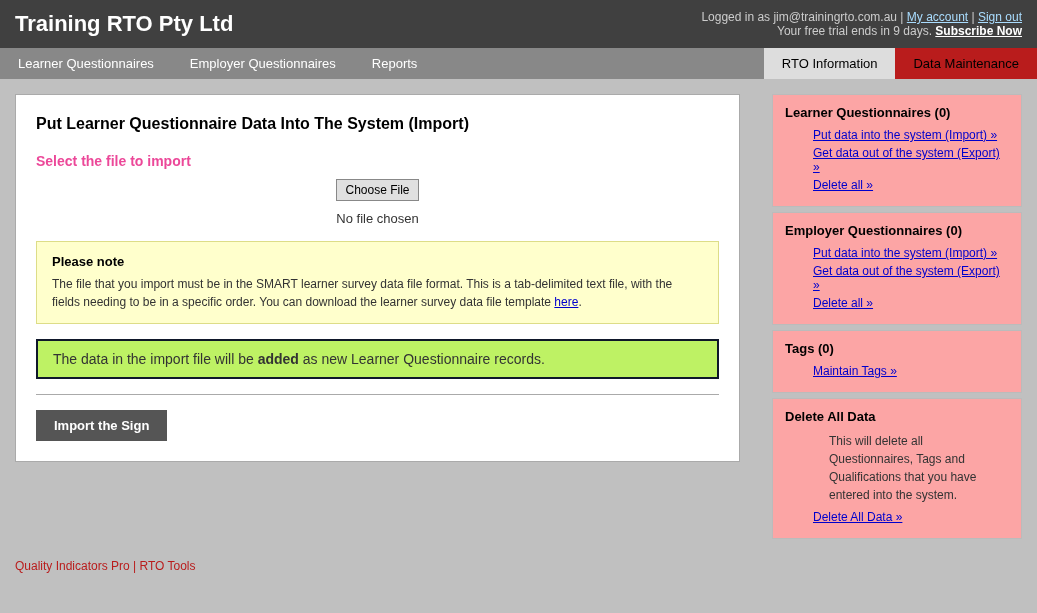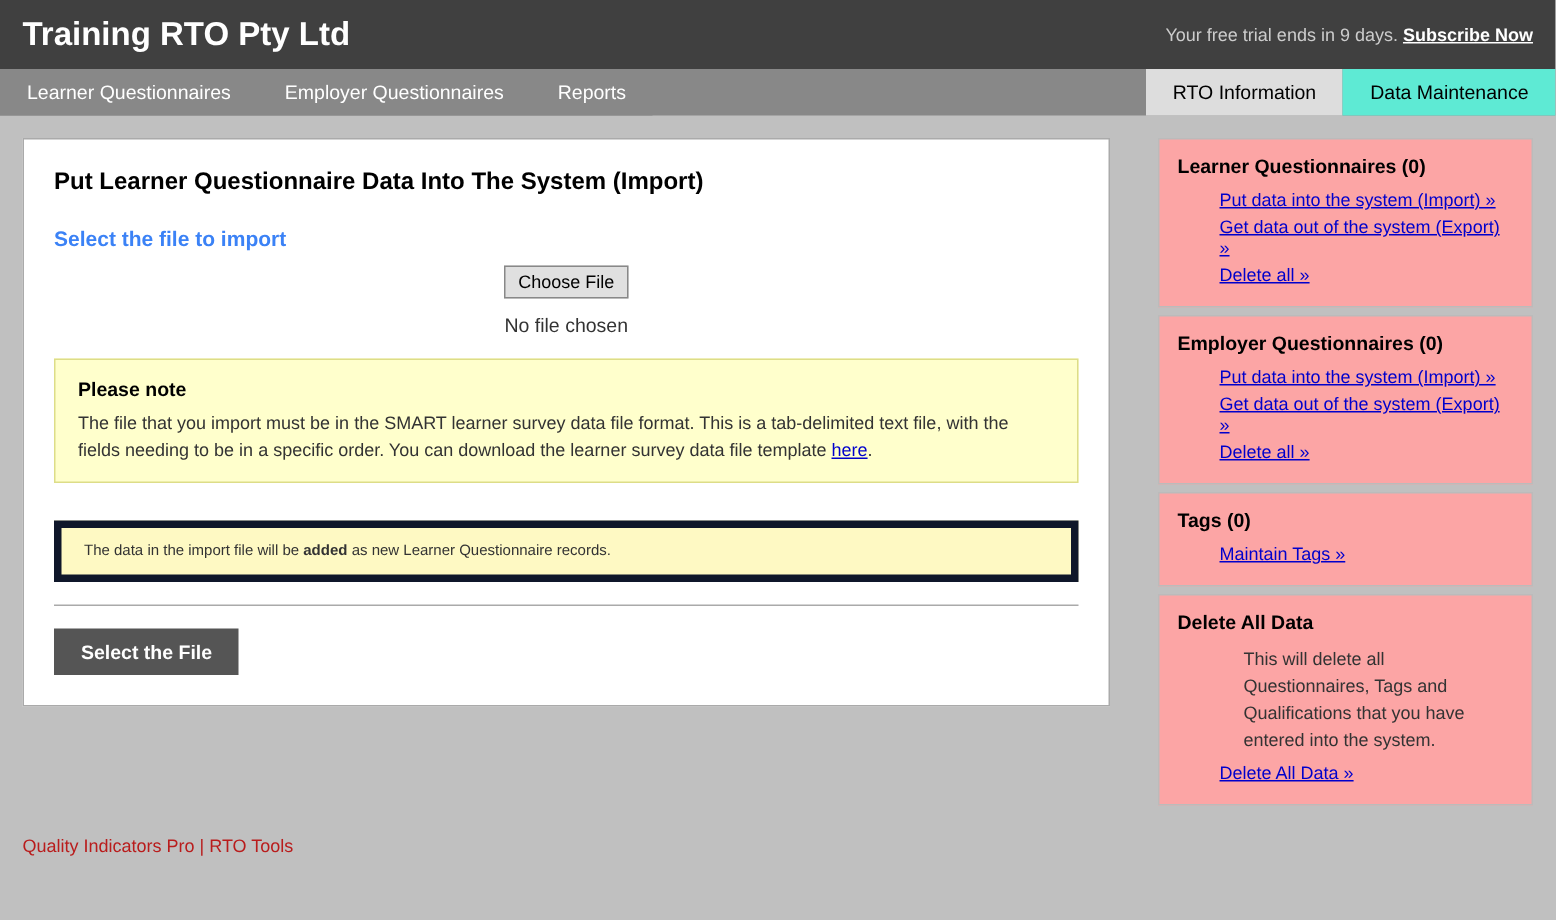--- a/index.html
+++ b/index.html
@@ -56,21 +56,21 @@
       border: none;
       text-decoration: none;
       display: flex;
       align-items: center;
     }
     .nav-tab.active-right {
       background: #dddddd;
       color: #000000;
     }
     .nav-tab.active-data {
-      background: #5eead4;
+      background: #b91c1c;
       color: #000000;
       font-weight: normal;
     }
 
     
     #content-wrapper {
       display: flex;
       padding: 15px;
       gap: 32px;
       align-items: flex-start;
@@ -87,21 +87,21 @@
       font-size: 16px;
       font-weight: bold;
       margin-bottom: 20px;
       color: #000000;
     }
 
     .section-label {
       font-size: 14px;
       font-weight: bold;
       margin-bottom: 10px;
-      color: #3b82f6;
+      color: #ec4899;
     }
 
     .file-input-row {
       display: flex;
       align-items: center;
       gap: 10px;
       margin-bottom: 15px;
       flex-direction: column;
     }
 
@@ -116,45 +116,45 @@
     .no-file-text {
       font-size: 13px;
       color: #333333;
     }
 
     
     .note-box {
       background: #ffffcc;
       border: 1px solid #dddd88;
       padding: 12px 15px;
-      margin-bottom: 25px;
+      margin-bottom: 15px;
     }
     .note-title {
       font-weight: bold;
       margin-bottom: 6px;
       font-size: 13px;
     }
     .note-text {
       font-size: 12px;
       line-height: 1.5;
       color: #333333;
     }
     .note-text a {
       color: #0000cc;
       text-decoration: underline;
       cursor: pointer;
     }
 
     
     .info-box {
-      background: #fef9c3;
-      border: 5px solid #0f172a;
+      background: #bef264;
+      border: 2px solid #0f172a;
       padding: 10px 15px;
       margin-bottom: 15px;
-      font-size: 10px;
+      font-size: 14px;
       color: #333333;
     }
     .info-box strong {
       font-weight: bold;
     }
 
     .divider {
       border: none;
       border-top: 1px solid #aaaaaa;
       margin: 15px 0;
@@ -211,20 +211,26 @@
       margin-bottom: 6px;
       margin-left: 44px;
     }
   </style>
 </head>
 <body>
 
 <div id="header">
   <h1>Training RTO Pty Ltd</h1>
   <div id="header-right">
+    <div>
+      <span>Logged in as jim@trainingrto.com.au |</span>
+      <a>My account</a>
+      <span> | </span>
+      <a>Sign out</a>
+    </div>
     <div>
       <span>Your free trial ends in 9 days.</span>
       <a class="subscribe">Subscribe Now</a>
     </div>
   </div>
 </div>
 
 <div id="nav">
   <div id="nav-left">
     <div class="nav-tab">Learner Questionnaires</div>
@@ -258,21 +264,21 @@
     </div>
 
     <div class="info-box">
       <span>The data in the import file will be</span>
       <strong>added</strong>
       <span>as new Learner Questionnaire records.</span>
     </div>
 
     <hr class="divider">
 
-    <button class="import-btn">Select the File</button>
+    <button class="import-btn">Import the Sign</button>
   </div>
 
   <div id="sidebar">
 
     <div class="sidebar-section">
       <h3>Learner Questionnaires (0)</h3>
       <a>Put data into the system (Import) »</a>
       <a>Get data out of the system (Export) »</a>
       <a>Delete all »</a>
     </div>

